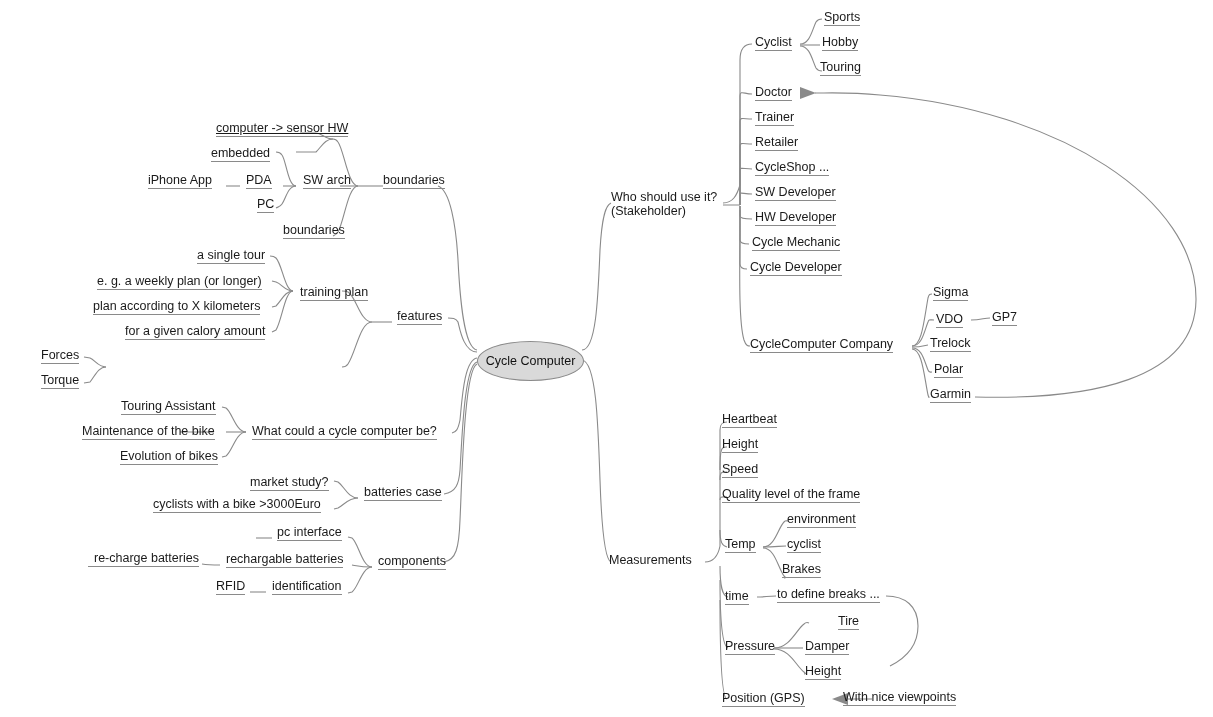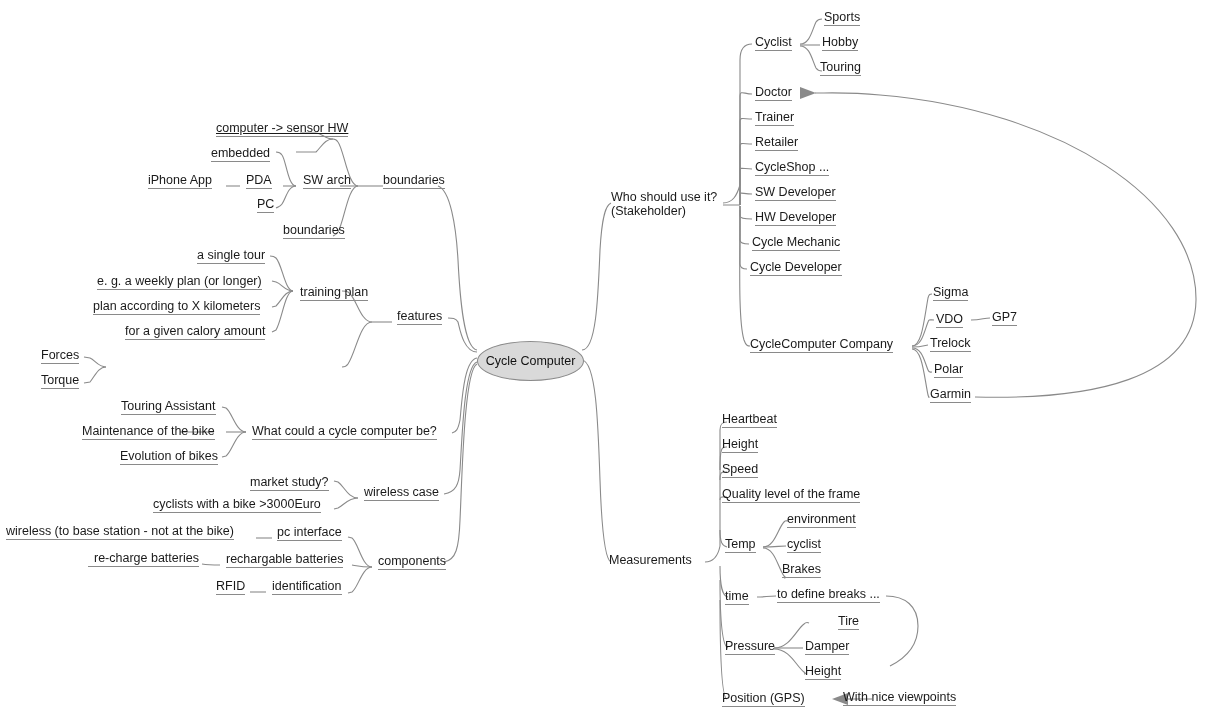--- a/index.html
+++ b/index.html
@@ -224,25 +224,24 @@
   <div class="node u" style="left:93px; top:299px;">plan according to X kilometers</div>
   <div class="node u" style="left:125px; top:324px;">for a given calory amount</div>
   <div class="node u" style="left:41px; top:348px;">Forces</div>
   <div class="node u" style="left:41px; top:373px;">Torque</div>
 
   <div class="node u" style="left:252px; top:424px;">What could a cycle computer be?</div>
   <div class="node u" style="left:121px; top:399px;">Touring Assistant</div>
   <div class="node u" style="left:82px; top:424px;">Maintenance of the bike</div>
   <div class="node u" style="left:120px; top:449px;">Evolution of bikes</div>
 
-  <div class="node u" style="left:364px; top:485px;">wireless case</div>
+  <div class="node u" style="left:364px; top:485px;">batteries case</div>
   <div class="node u" style="left:250px; top:475px;">market study?</div>
   <div class="node u" style="left:153px; top:497px;">cyclists with a bike &gt;3000Euro</div>
 
   <div class="node u" style="left:378px; top:554px;">components</div>
   <div class="node u" style="left:277px; top:525px;">pc interface</div>
-  <div class="node u" style="left:6px; top:524px;">wireless (to base station - not at the bike)</div>
   <div class="node u" style="left:226px; top:552px;">rechargable batteries</div>
   <div class="node u" style="left:88px; top:551px;padding-left:6px;">re-charge batteries</div>
   <div class="node u" style="left:272px; top:579px;">identification</div>
   <div class="node u" style="left:216px; top:579px;">RFID</div>
 
 </div>
 
 </body></html>

